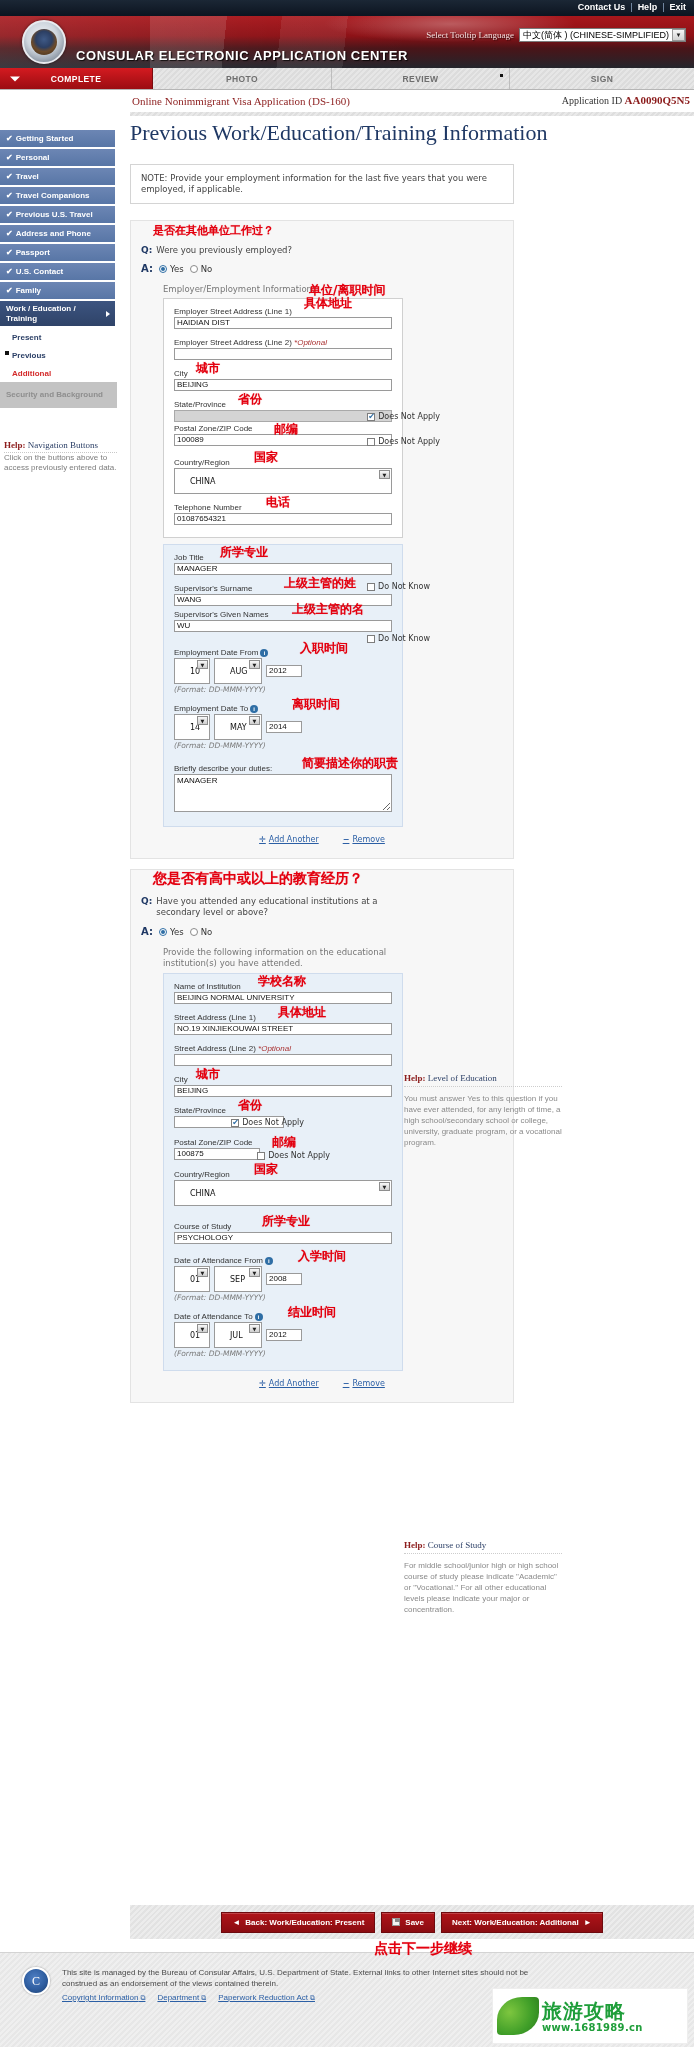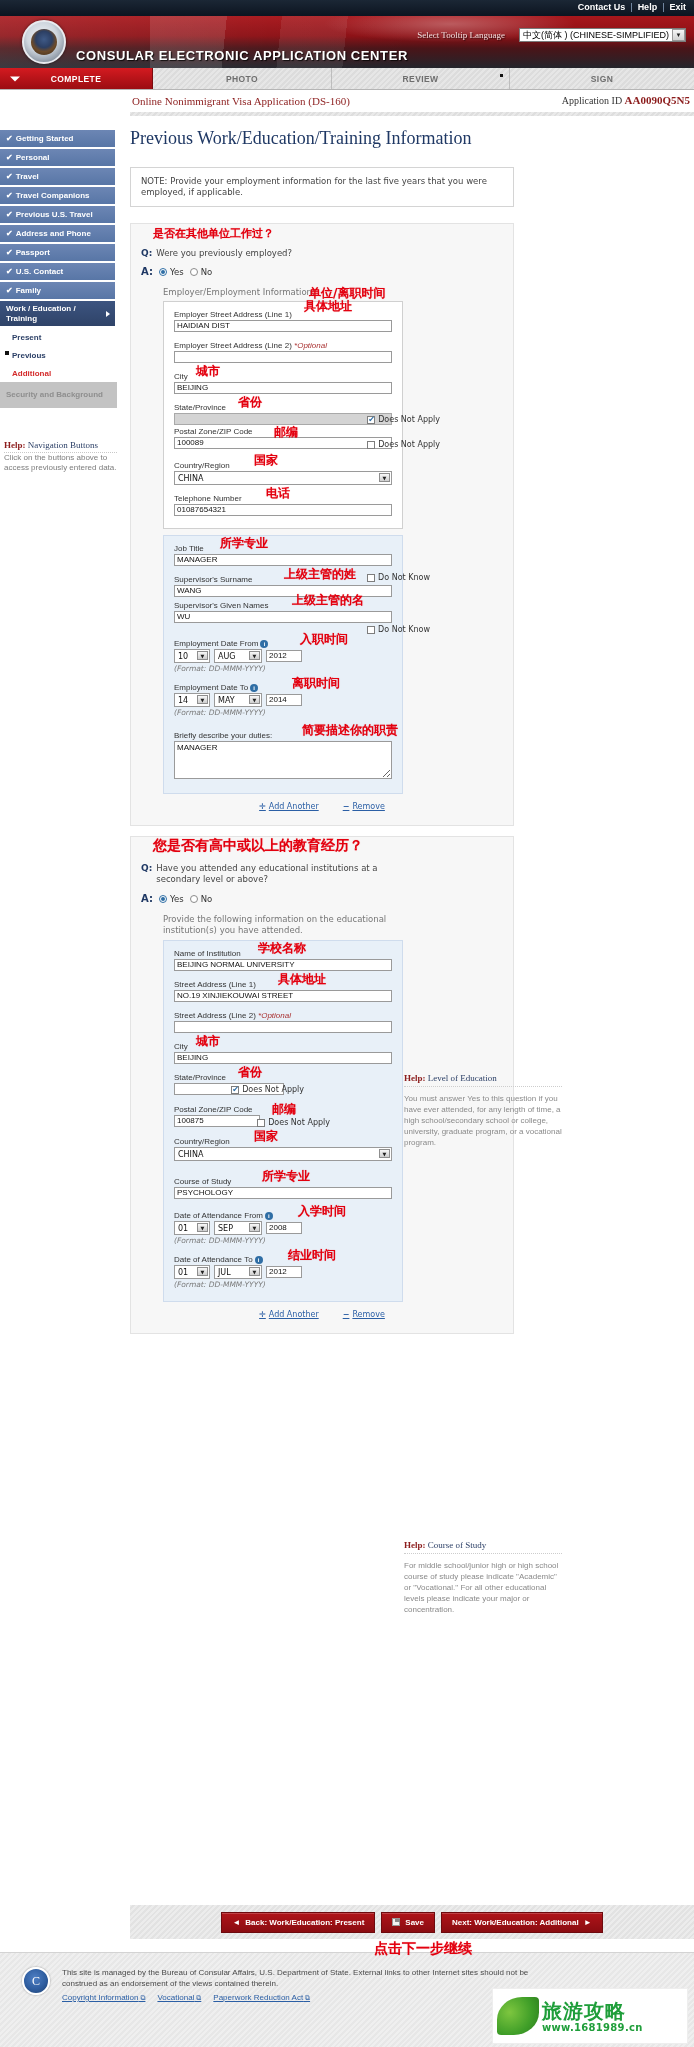--- a/index.html
+++ b/index.html
@@ -71,21 +71,21 @@
   .dos-title .it { font-style: italic; font-size: 17px; }
   .dos-sub {
     position:absolute; left:76px; top:32px;
     font-family:"Liberation Sans", sans-serif;
     color:#ffffff; font-size:13px; font-weight:bold; letter-spacing:0.6px;
     text-shadow: 1px 1px 1px rgba(0,0,0,0.8);
     white-space:nowrap;
   }
   .tooltip-lang {
     position:absolute; right: 8px; top: 12px;
-    display:flex; align-items:center; gap:14px;
+    display:flex; align-items:center; gap:5px;
   }
   .tooltip-lang .tl-label {
     font-family:"Liberation Serif", serif;
     color:#f2dede; font-size:9px; white-space:nowrap;
     text-shadow: 1px 1px 1px rgba(0,0,0,0.6);
   }
   .tl-select {
     display:flex; align-items:center;
     background:#fff; border:1px solid #7a7a7a;
     height:14px; padding:0 0 0 3px; font-size:9px; color:#000;
@@ -197,21 +197,21 @@
   }
   .help-title b { color:#8c1d1d; }
   .help-body { font-size:8px; color:#7c7c7c; line-height:10px; }
 
   
   .main {
     position:absolute; left:130px; top:116px; width:564px;
   }
   .page-title {
     font-family:"Liberation Serif","DejaVu Serif",serif;
-    font-size:18px; color:#1f3864; margin: 12px 0 18px 0; font-weight:normal;
+    font-size:22px; color:#1f3864; margin: 4px 0 18px 0; font-weight:normal;
   }
   .note-box {
     border:1px solid #d4d4d4; background:#ffffff;
     padding:8px 10px; font-size:8.5px; color:#444; line-height:11px;
     margin-bottom:16px; width:384px;
   }
   .qa-panel {
     background:#f7f7f7; border:1px solid #e3e3e3;
     padding:10px 10px 10px 10px; position:relative; width:384px;
     margin-bottom:4px;
@@ -252,23 +252,23 @@
     font-family:"Liberation Sans",sans-serif;
   }
   .fld-label .opt { color:#a33; font-style:italic; }
   .txt {
     width:218px; height:12px; border:1px solid #9a9a9a; background:#ffffff;
     font-size:8px; color:#111; padding:0 2px; line-height:12px;
     font-family:"Liberation Sans",sans-serif;
   }
   .txt.grey { background:#d4d4d4; border:1px solid #a9a9a9; }
   .sel {
-    width:218px; height:14px; border:1px solid #9a9a9a; background:#fff;
+    width:218px; height:26px; border:1px solid #9a9a9a; background:#fff;
     font-size:8px; color:#111; display:flex; align-items:center;
-    padding-left:3px; position:relative;
+    padding-left:15px; position:relative;
   }
   .sel .dd {
     position:absolute; right:1px; top:1px; width:11px; height:9px;
     background:linear-gradient(#f8f8f8,#cfcfcf); border:1px solid #8e8e8e;
     display:flex;align-items:center;justify-content:center;font-size:5px;color:#222;
   }
   .sel.sm { width:36px; }
   .chk-row {
     display:flex; align-items:center; gap:3px; font-size:8px; color:#333;
     position:absolute; right:-6px;
@@ -782,21 +782,21 @@
     </div>
 </div>
 <div class="cn-anno" style="left:374px; top:1940px; font-size:14px;">点击下一步继续</div>
 
 <div class="footer">
   <div class="foot-seal">C</div>
   <div class="foot-text">
     <span>This site is managed by the Bureau of Consular Affairs, U.S. Department of State. External links to other Internet sites should not be construed as an endorsement of the views contained therein.</span>
     <div class="foot-links">
       <a href="#"><span>Copyright Information</span><span class="extlink"> ⧉</span></a>
-      <a href="#"><span>Vocational</span><span class="extlink"> ⧉</span></a>
+      <a href="#"><span>Department</span><span class="extlink"> ⧉</span></a>
       <a href="#"><span>Paperwork Reduction Act</span><span class="extlink"> ⧉</span></a>
     </div>
   </div>
 </div>
 
 <div class="watermark">
   <div class="wm-leaf"></div>
   <div>
     <div class="wm-text">旅游攻略</div>
     <div class="wm-url">www.1681989.cn</div>

